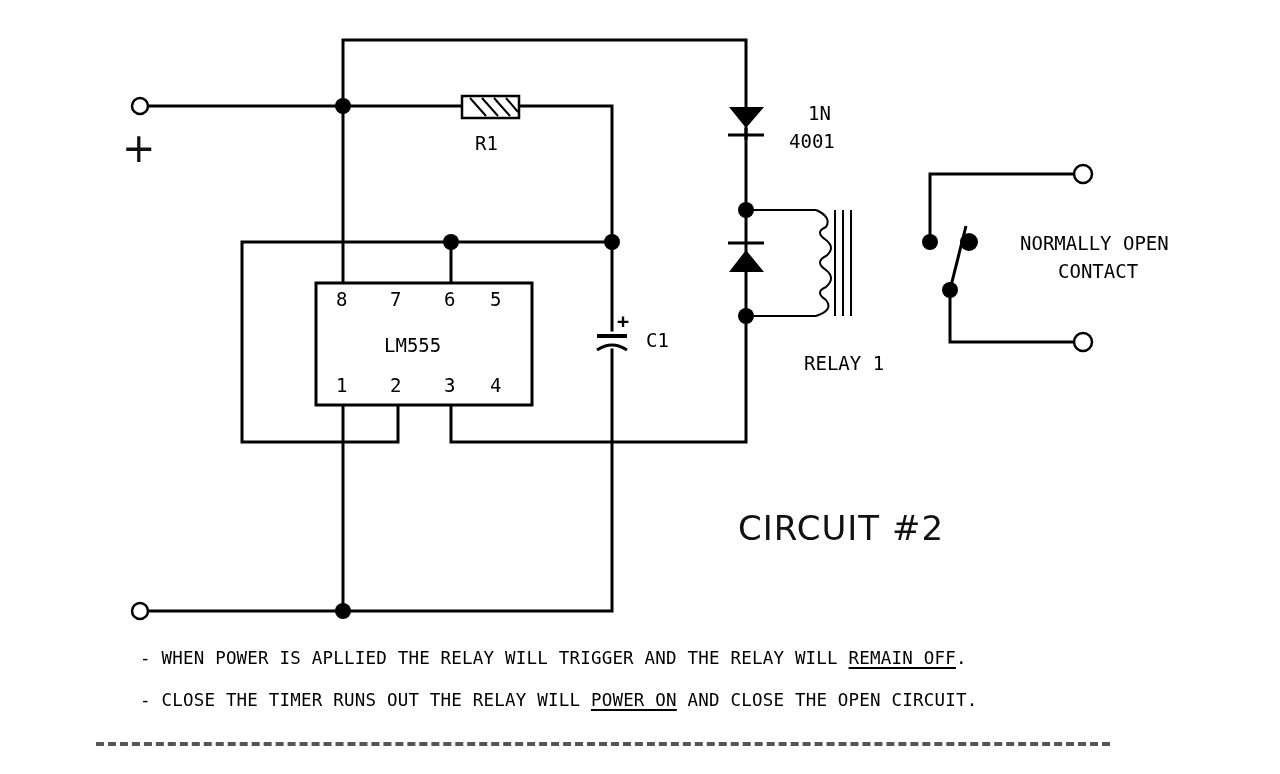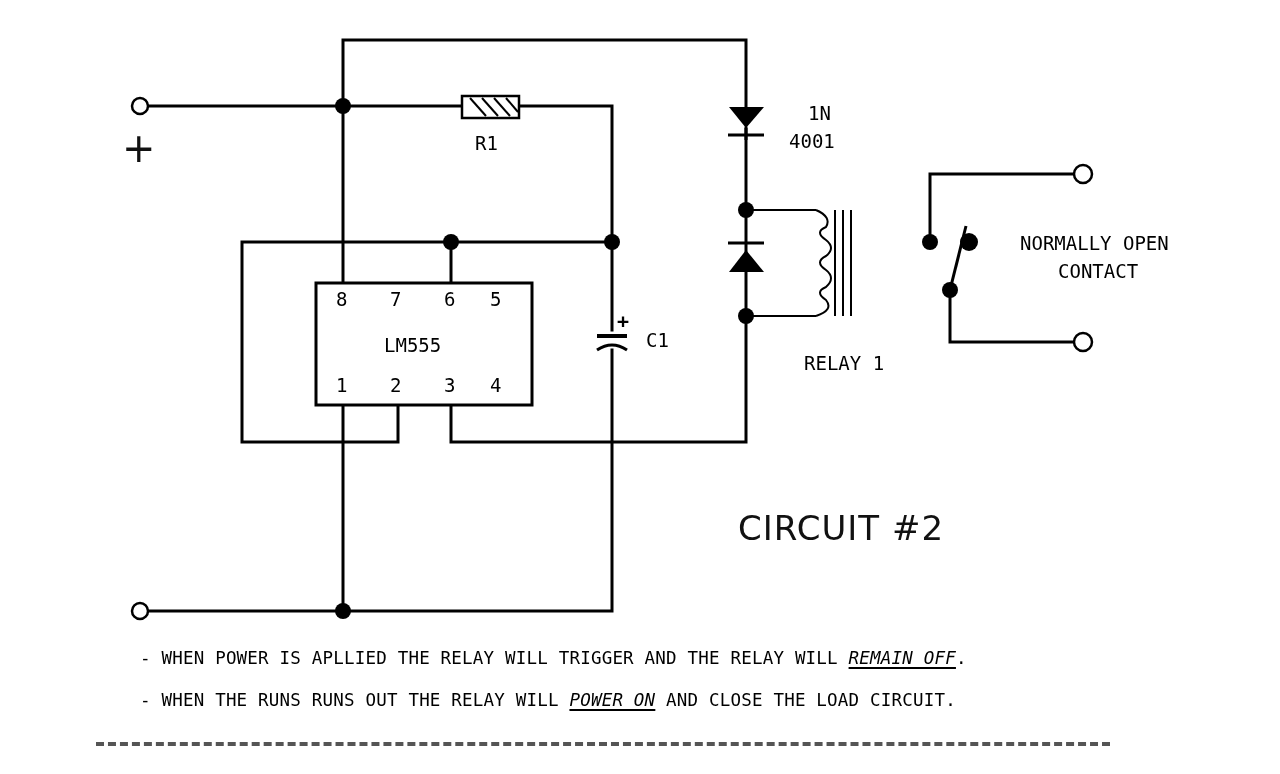--- a/index.html
+++ b/index.html
@@ -6,21 +6,21 @@
   body { width: 1280px; height: 774px; position: relative; overflow: hidden; }
   #schematic { position: absolute; left: 0; top: 0; width: 1280px; height: 774px; }
   .wire { stroke: #000; stroke-width: 3; fill: none; stroke-linecap: square; }
   .thin { stroke: #000; stroke-width: 2; fill: none; }
   .dot { fill: #000; }
   .term { fill: #fff; stroke: #000; stroke-width: 2.5; }
   .lbl { font-family: "DejaVu Sans Mono", "Liberation Mono", monospace; font-size: 19px; fill: #000; }
   .pin { font-family: "DejaVu Sans Mono", "Liberation Mono", monospace; font-size: 19px; fill: #000; }
   .title { font-family: "DejaVu Sans", "Liberation Sans", sans-serif; font-size: 34px; fill: #111; letter-spacing: 1px; }
   .note { position: absolute; left: 140px; font-family: "DejaVu Sans Mono", "Liberation Mono", monospace; font-size: 17.5px; color: #000; white-space: nowrap; letter-spacing: 0.2px; }
-  .note u { text-decoration: underline; text-decoration-thickness: 2px; text-underline-offset: 3px; font-style: italic; }
+  .note u { text-decoration: underline; text-decoration-thickness: 2px; text-underline-offset: 3px; }
   #note1 { top: 648px; }
   #note2 { top: 690px; }
   #divider { position: absolute; left: 96px; top: 742px; width: 1014px; height: 0; border-top: 4px dashed #555; }
 </style>
 </head>
 <body>
 
 <svg id="schematic" viewBox="0 0 1280 774" xmlns="http://www.w3.org/2000/svg">
 
   <g>
@@ -120,15 +120,15 @@
     <circle class="dot" cx="950" cy="290" r="8"></circle>
     <line x1="950" y1="290" x2="966" y2="226" stroke="#000" stroke-width="3"></line>
   </g>
   <text class="lbl" x="1020" y="250">NORMALLY OPEN</text>
   <text class="lbl" x="1058" y="278">CONTACT</text>
 
   <text class="title" x="738" y="540">CIRCUIT #2</text>
 </svg>
 
 <div class="note" id="note1"><span>- WHEN POWER IS APLLIED THE RELAY WILL TRIGGER AND THE RELAY WILL </span><u>REMAIN OFF</u><span>.</span></div>
-<div class="note" id="note2"><span>- WHEN THE RUNS RUNS OUT THE RELAY WILL </span><u>POWER ON</u><span> AND CLOSE THE LOAD CIRCUIT.</span></div>
+<div class="note" id="note2"><span>- CLOSE THE TIMER RUNS OUT THE RELAY WILL </span><u>POWER ON</u><span> AND CLOSE THE OPEN CIRCUIT.</span></div>
 
 <div id="divider"></div>
 
 </body></html>

